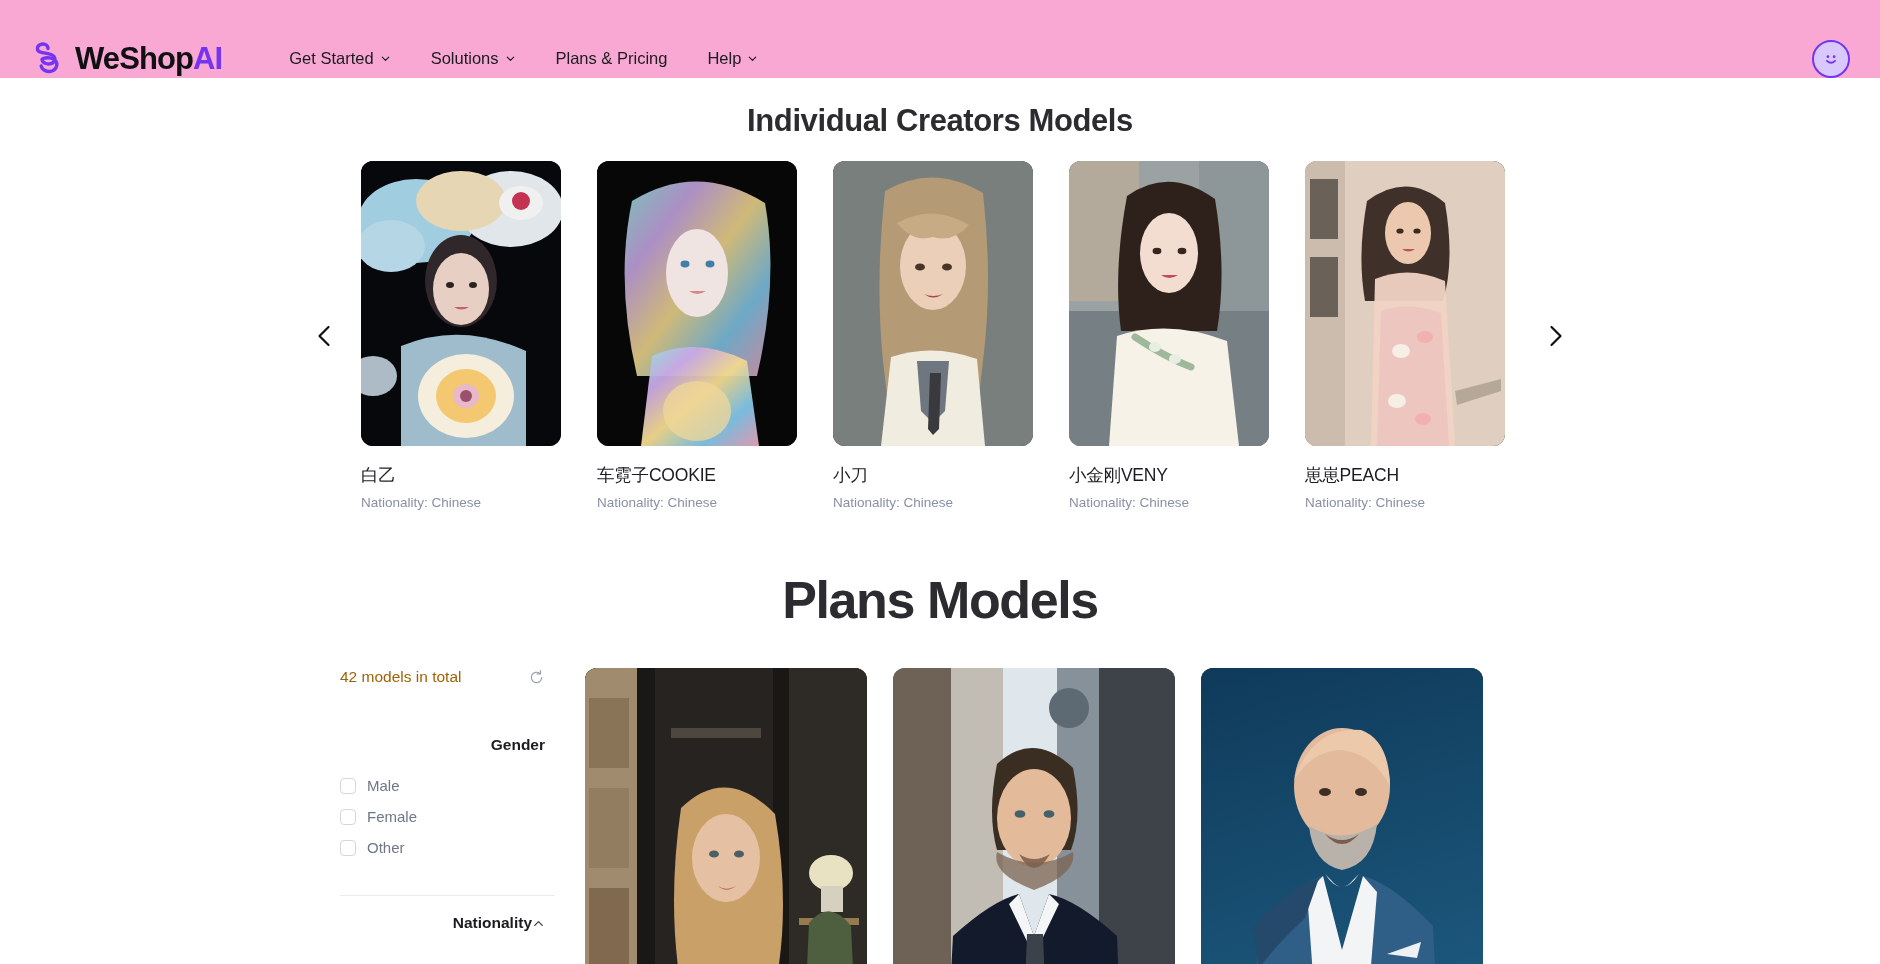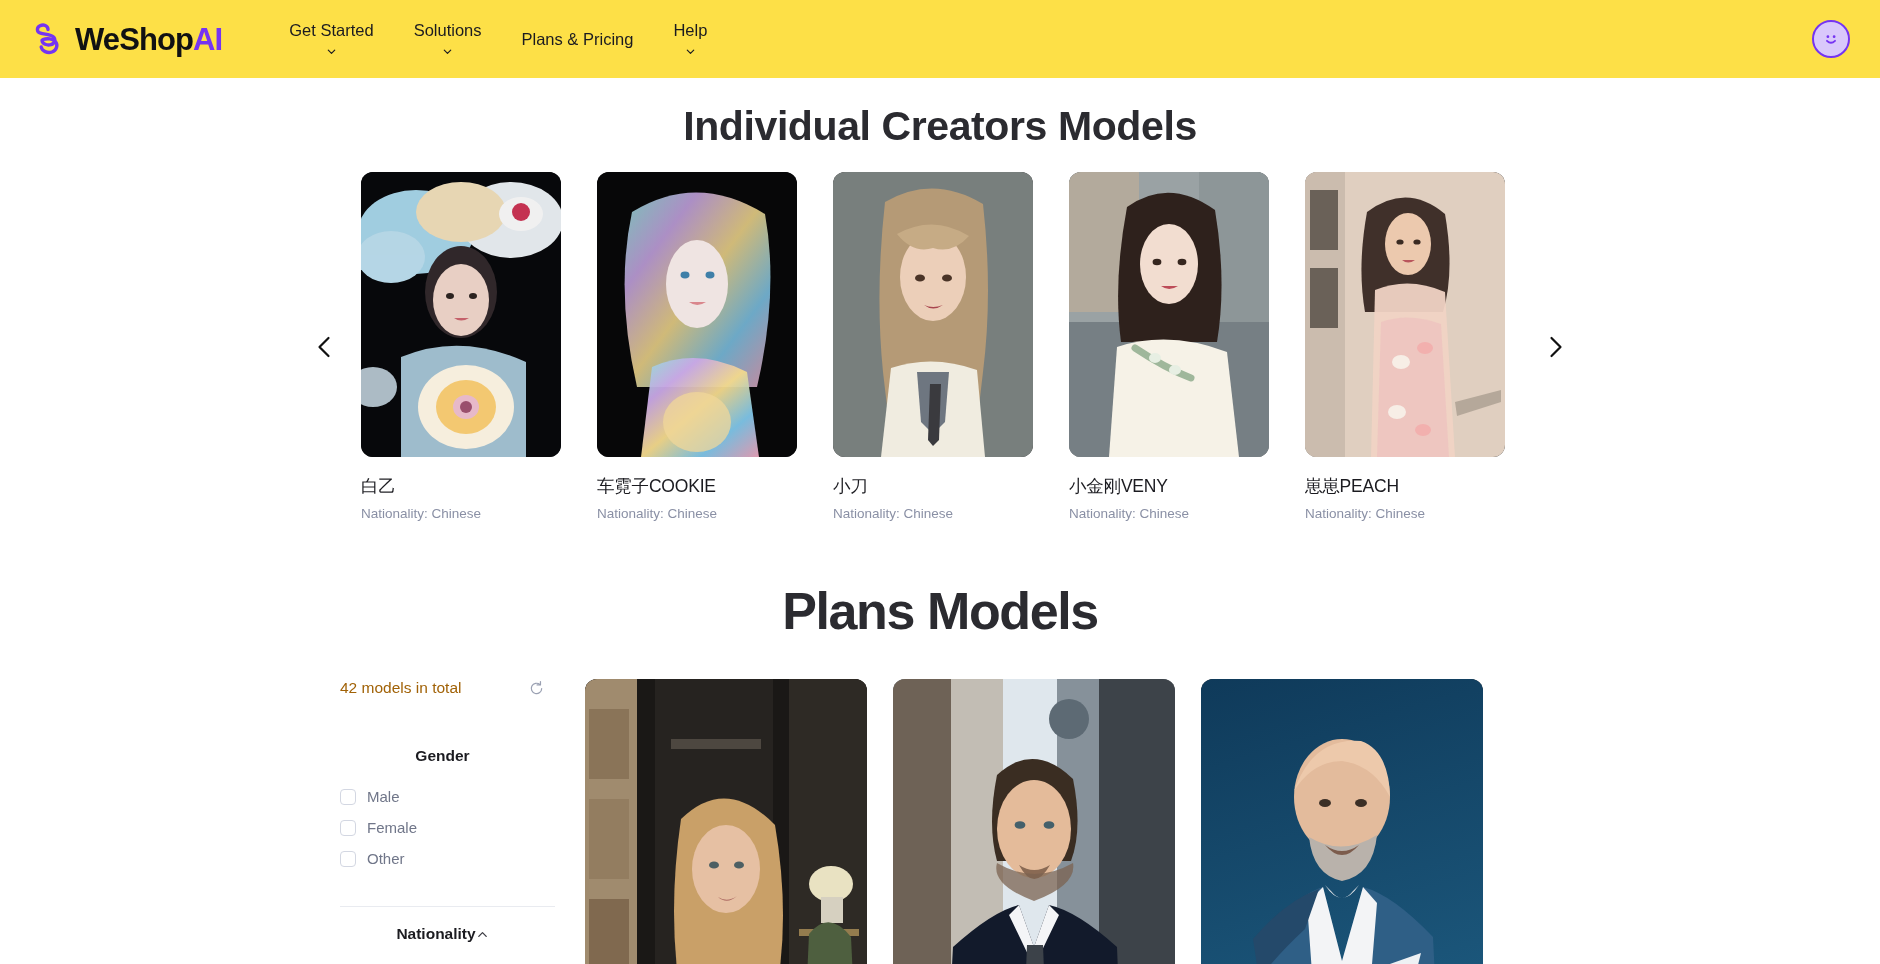--- a/index.html
+++ b/index.html
@@ -7,38 +7,38 @@
     width: 1880px; height: 964px;
     background: #ffffff;
     font-family: "Liberation Sans", "DejaVu Sans", sans-serif;
     overflow: hidden;
   }
 
   
   .header {
     height: 78px;
     display: flex;
-    align-items: center;
+    align-items: flex-end;
     padding: 0 30px 0 28px;
-    background: #fde047;
+    background: #f9a8d4;
     position: relative;
   }
   .logo-wrap { display: flex; align-items: center; gap: 7px; }
   .logo-mark { width: 40px; height: 40px; display: block; }
   .logo-text {
     font-size: 31px; font-weight: 700; letter-spacing: -0.9px;
     color: #111113; line-height: 1;
   }
   .logo-text .ai { color: #7534f2; }
 
   .nav { display: flex; align-items: center; margin-left: 47px; gap: 0; }
   .nav-item {
     display: flex; align-items: center; gap: 6px;
     font-size: 16.5px; color: #1b1b20; font-weight: 400;
-    padding: 10px 20px; cursor: pointer; white-space: nowrap; flex-direction: column;
+    padding: 10px 20px; cursor: pointer; white-space: nowrap;
   }
   .caret { width: 11px; height: 11px; display: block; }
 
   .header-right {
     margin-left: auto; display: flex; align-items: center; gap: 16px;
   }
   .workspace-btn {
     background: #7534f2; color: #ffffff;
     font-size: 16.5px; font-weight: 700;
     border: none; border-radius: 999px;
@@ -49,21 +49,21 @@
     width: 38px; height: 38px; border-radius: 50%;
     background: #d9c8fb; border: 2.5px solid #7534f2;
     display: flex; align-items: center; justify-content: center;
     cursor: pointer;
   }
   .avatar svg { width: 22px; height: 22px; display: block; }
 
   
   .section-title {
     text-align: center;
-    font-size: 41px; font-weight: 700; color: #2b2b30;
+    font-size: 31px; font-weight: 700; color: #2b2b30;
     letter-spacing: -0.4px;
     margin-top: 25px;
   }
   .find-title {
     text-align: center;
     font-size: 52px; font-weight: 700; color: #2b2b30;
     letter-spacing: -1.4px;
   }
 
   
@@ -113,21 +113,21 @@
   .sidebar { width: 245px; flex: 0 0 245px; padding-right: 30px; }
   .total-row {
     display: flex; align-items: center; justify-content: space-between;
     padding-right: 10px;
   }
   .total-text { font-size: 15.5px; color: #a16207; }
   .refresh-icon { width: 17px; height: 17px; cursor: pointer; display: block; }
 
   .filter-group { margin-top: 50px; }
   .filter-head {
-    display: flex; align-items: center; justify-content: center;
+    display: flex; align-items: center; justify-content: flex-end;
     font-size: 15.5px; font-weight: 700; color: #1b1b20;
     padding-right: 10px; cursor: pointer;
   }
   .chevron-up { width: 13px; height: 13px; display: block; }
   .check-list { margin-top: 16px; }
   .check-item {
     display: flex; align-items: center; gap: 11px;
     padding: 7px 0; cursor: pointer;
   }
   .checkbox {

